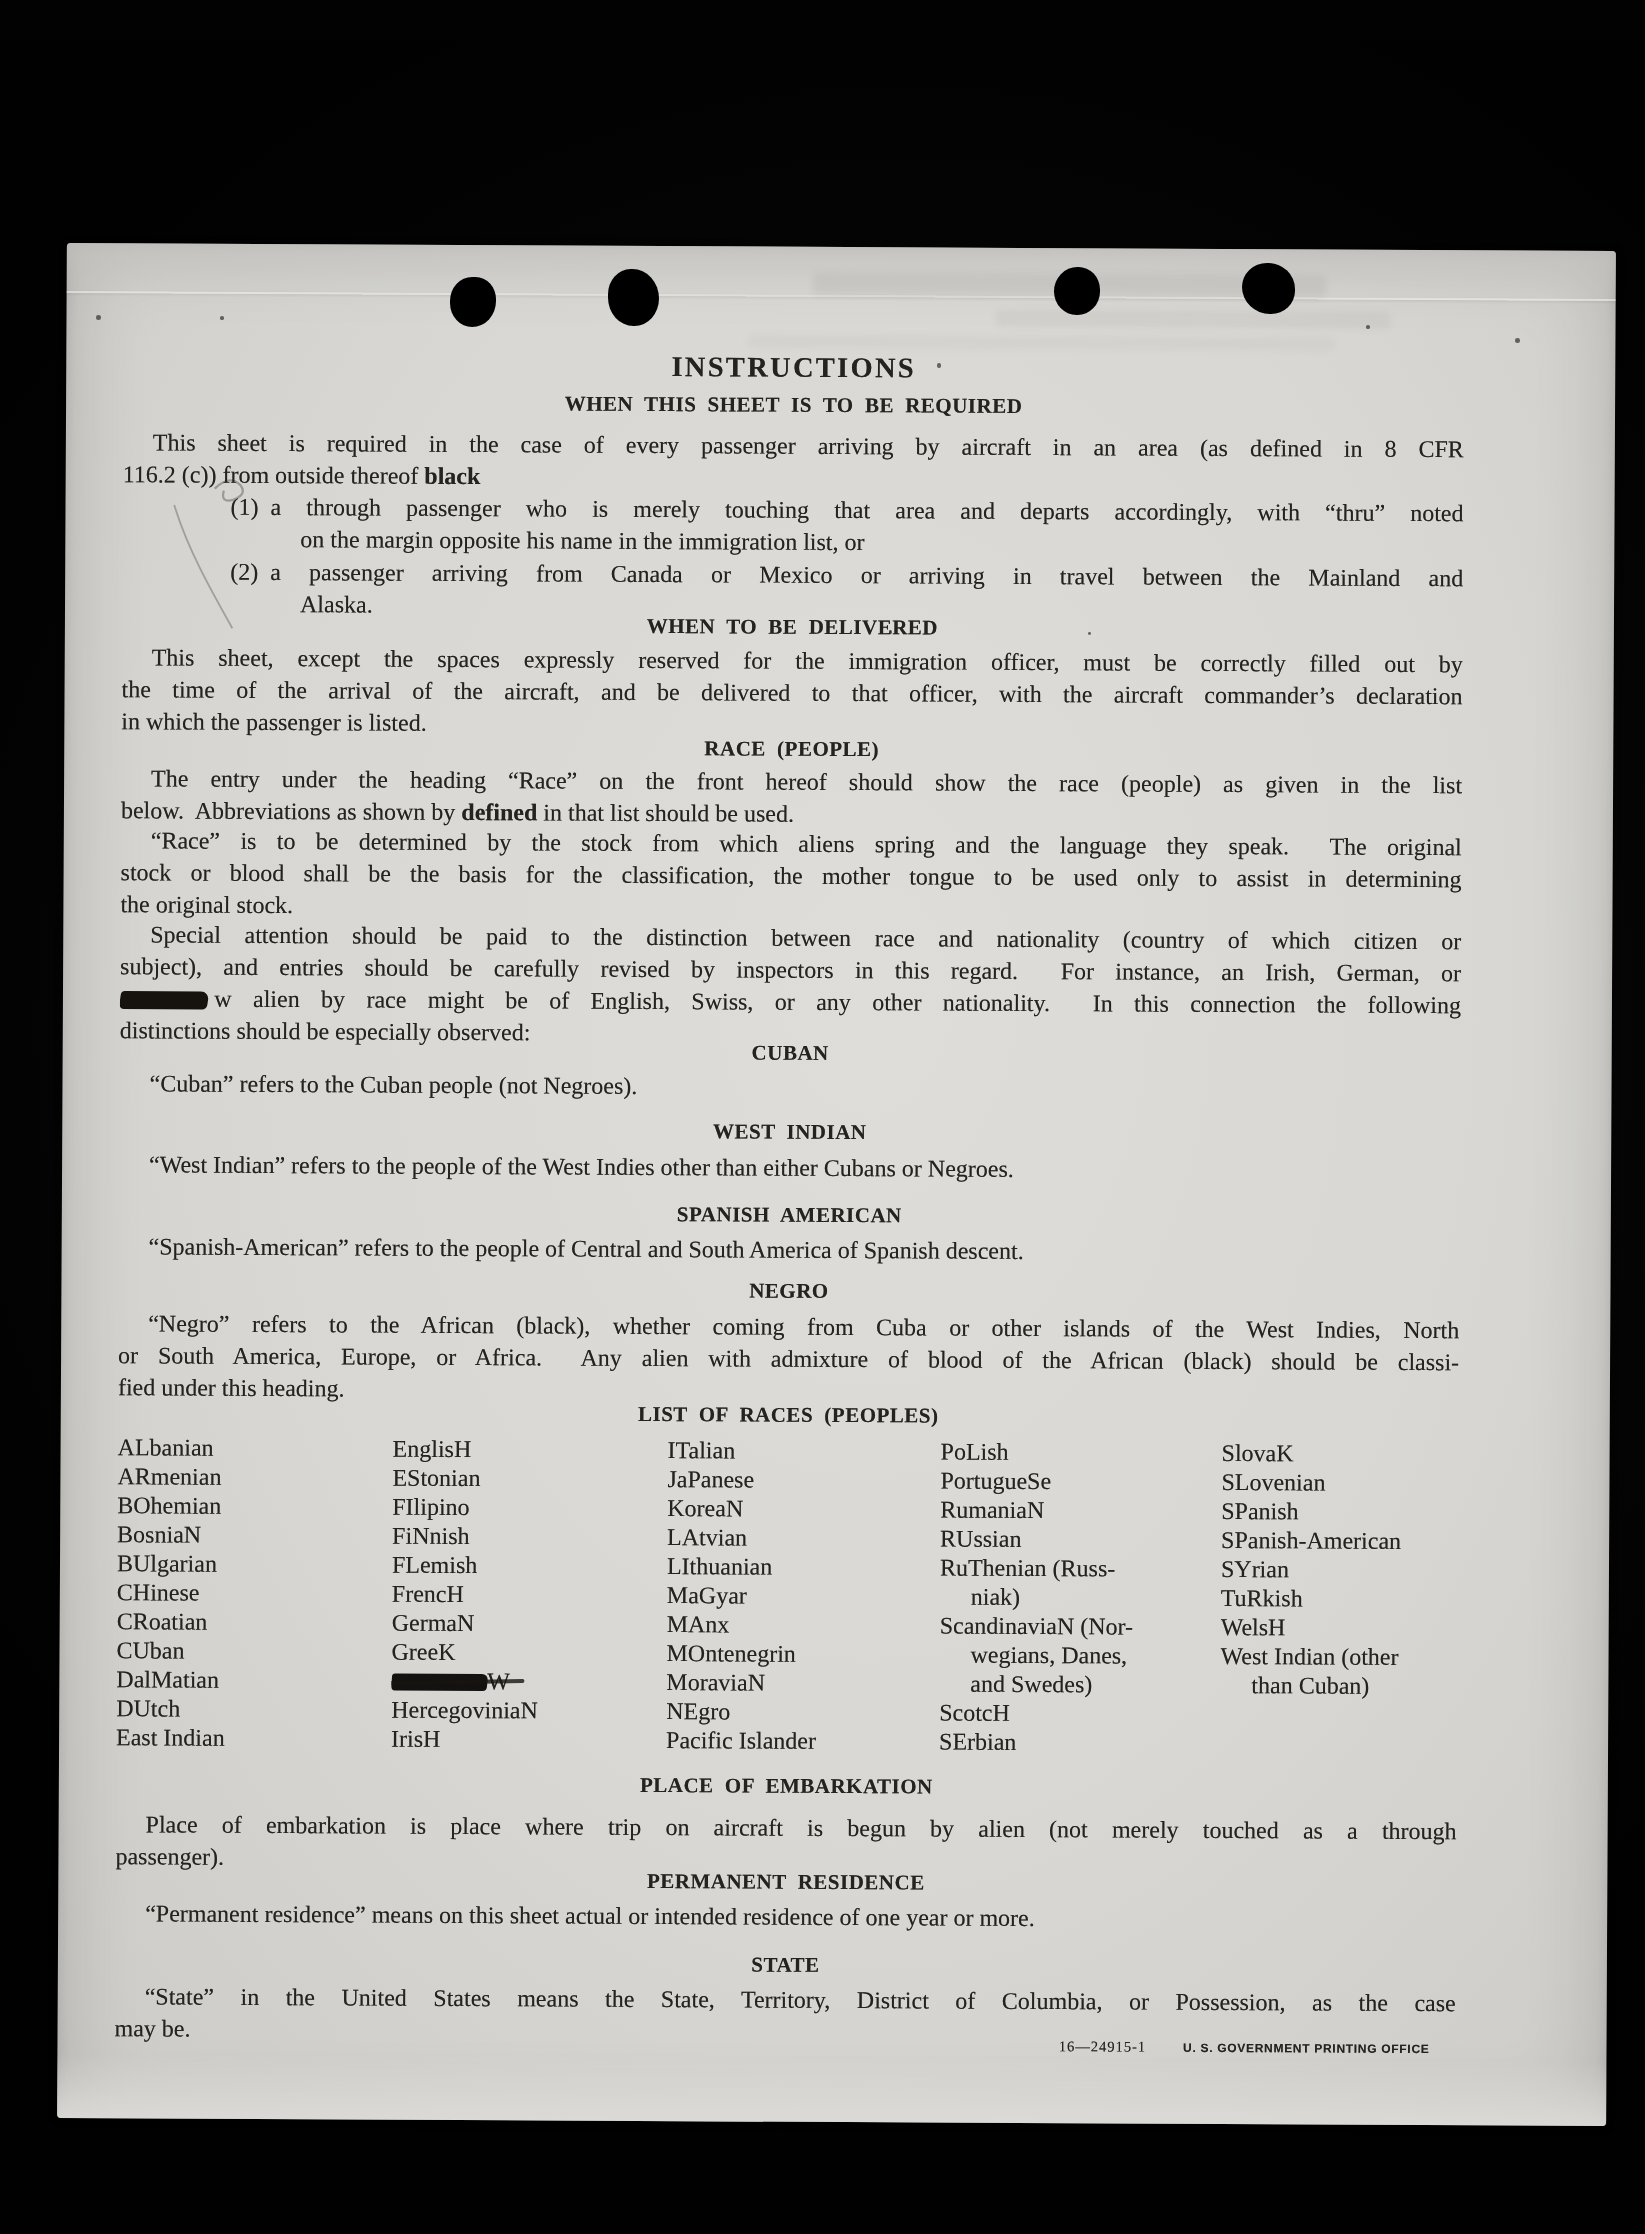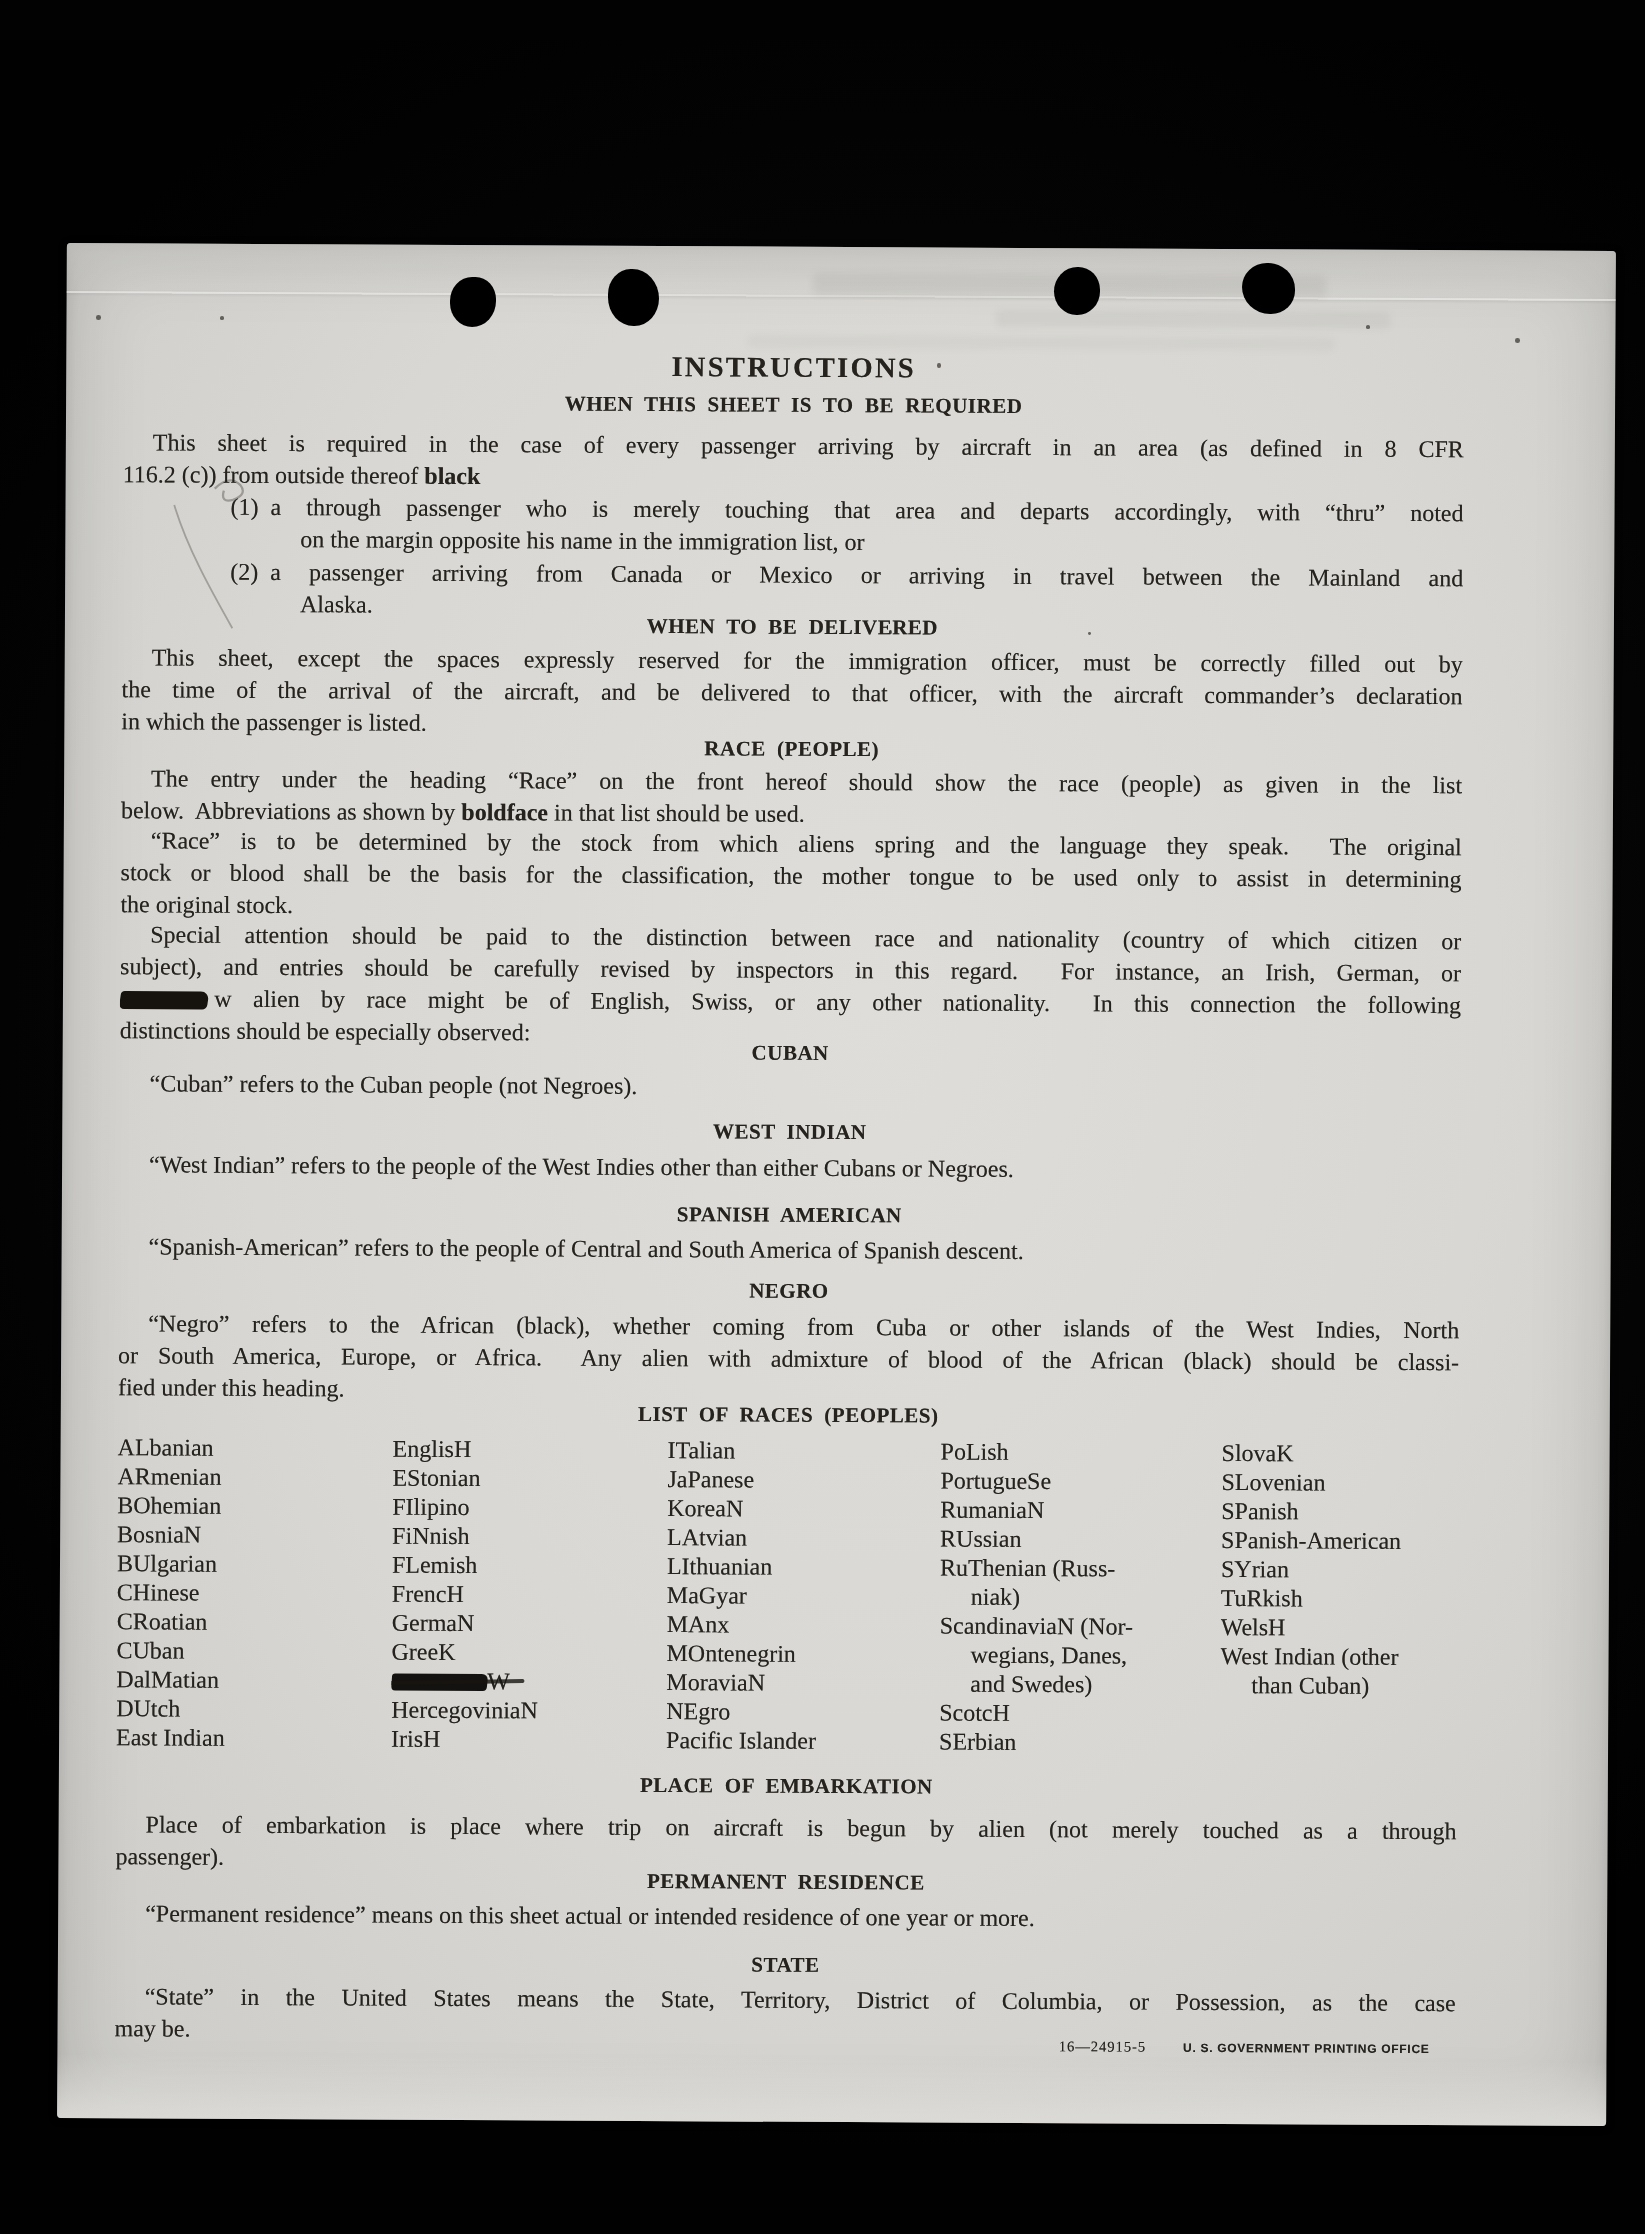--- a/index.html
+++ b/index.html
@@ -93,21 +93,21 @@
       <div class="block h2" style="top:367px">WHEN TO BE DELIVERED</div>
       <div class="block" style="top:398px">
         <div class="ln jl ind1">This sheet, except the spaces expressly reserved for the immigration officer, must be correctly filled out by</div>
         <div class="ln jl">the time of the arrival of the aircraft, and be delivered to that officer, with the aircraft commander’s declaration</div>
         <div class="ln">in which the passenger is listed.</div>
       </div>
 
       <div class="block h2" style="top:489px">RACE (PEOPLE)</div>
       <div class="block" style="top:519px">
         <div class="ln jl ind1">The entry under the heading “Race” on the front hereof should show the race (people) as given in the list</div>
-        <div class="ln"><span>below.&nbsp; Abbreviations as shown by </span><span class="b">boldface</span><span> in that list should be used.</span></div>
+        <div class="ln"><span>below.&nbsp; Abbreviations as shown by </span><span class="b">defined</span><span> in that list should be used.</span></div>
       </div>
       <div class="block" style="top:581px">
         <div class="ln jl ind1">“Race” is to be determined by the stock from which aliens spring and the language they speak.&nbsp; The original</div>
         <div class="ln jl">stock or blood shall be the basis for the classification, the mother tongue to be used only to assist in determining</div>
         <div class="ln">the original stock.</div>
       </div>
       <div class="block" style="top:675px">
         <div class="ln jl ind1">Special attention should be paid to the distinction between race and nationality (country of which citizen or</div>
         <div class="ln jl">subject), and entries should be carefully revised by inspectors in this regard.&nbsp; For instance, an Irish, German, or</div>
         <div class="ln jl"><span class="redact-blob"></span><span>w alien by race might be of English, Swiss, or any other nationality.&nbsp; In this connection the following</span></div>
@@ -214,21 +214,21 @@
         <div class="ln ind1">“Permanent residence” means on this sheet actual or intended residence of one year or more.</div>
       </div>
 
       <div class="block h2" style="top:1705px">STATE</div>
       <div class="block" style="top:1737px">
         <div class="ln jl ind1">“State” in the United States means the State, Territory, District of Columbia, or Possession, as the case</div>
         <div class="ln">may be.</div>
       </div>
 
       <div class="footer">
-        <span class="fcode">16—24915-5</span>
+        <span class="fcode">16—24915-1</span>
         <span class="foffice">U. S. GOVERNMENT PRINTING OFFICE</span>
       </div>
 
     </div>
   </div>
 
   <div class="hole h1"></div>
   <div class="hole h2"></div>
   <div class="hole h3"></div>
   <div class="hole h4"></div>

